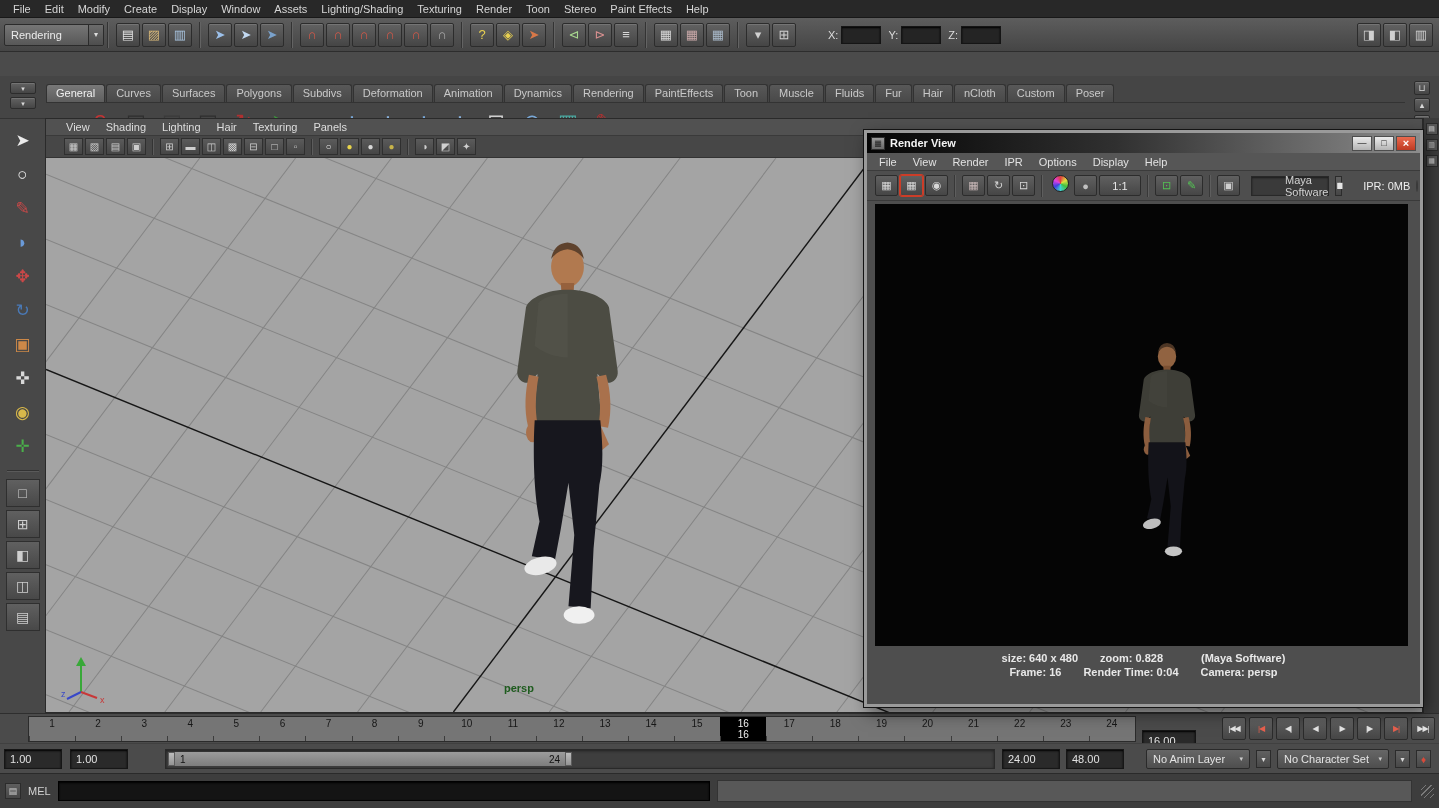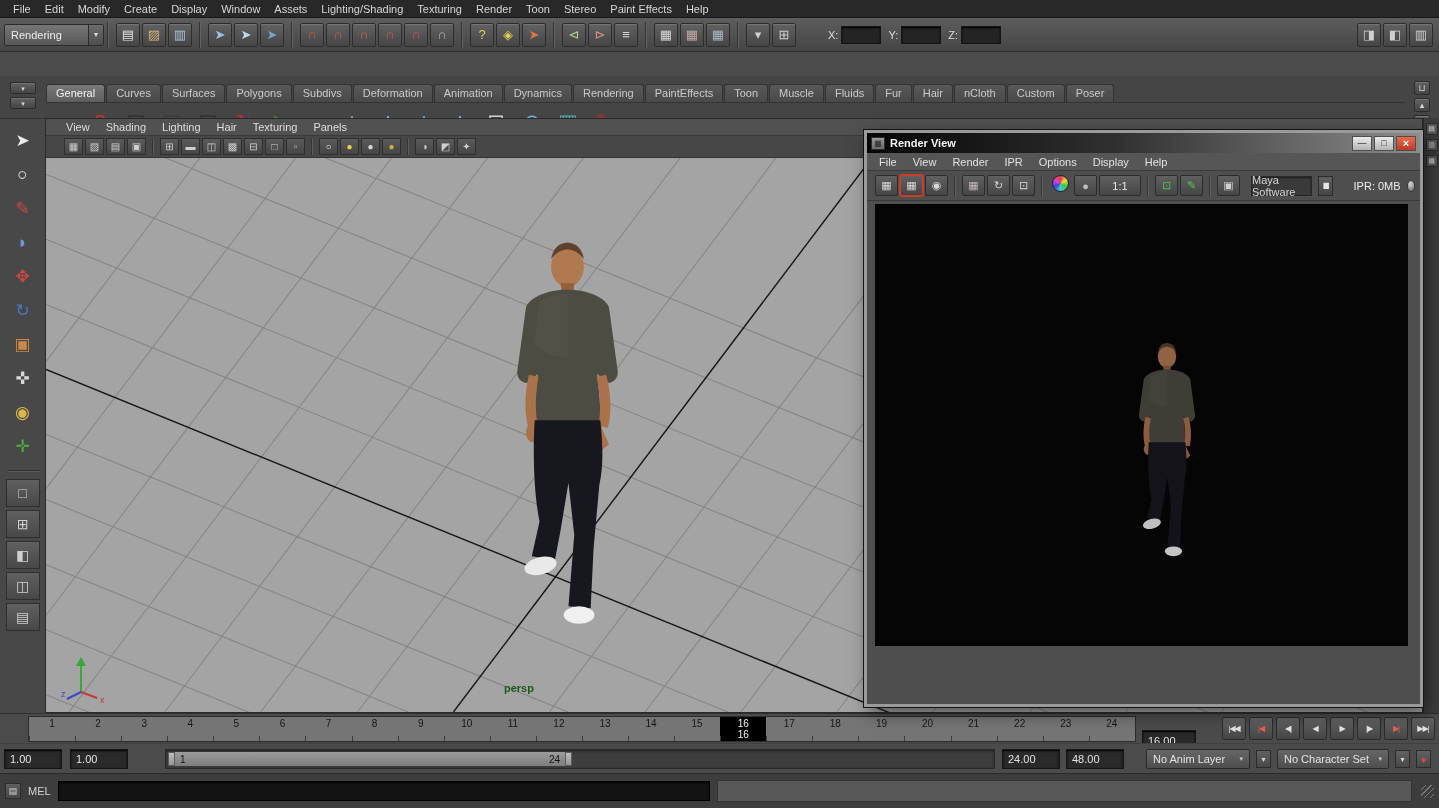--- a/index.html
+++ b/index.html
@@ -70,21 +70,21 @@
   .winbtn.close { background:linear-gradient(#ea6a4e,#bf3a22); color:#fff; font-weight:bold; font-size:11px; }
   .rv-menubar { height:18px; background:#565656; display:flex; padding-left:4px; border-bottom:1px solid #3b3b3b; flex:none; }
   .rv-menu-item { font-size:11px; color:#e2e2e2; padding:0 8px; line-height:18px; }
   .rv-toolbar { height:30px; background:#4e4e4e; display:flex; align-items:center; padding:0 5px; border-bottom:1px solid #3a3a3a; flex:none; }
   #rv-toolbar-icons { display:flex; align-items:center; }
   .rv-group { display:flex; gap:2px; padding:0 3px; }
   .rv-sep { width:2px; height:22px; border-left:1px solid #383838; border-right:1px solid #5e5e5e; margin:0 3px; }
   .rv-icon { width:23px; height:21px; display:inline-flex; align-items:center; justify-content:center; font-size:11px; color:#d8d8d8; background:linear-gradient(#606060,#464646); border:1px solid #2c2c2c; border-radius:2px; }
   .rv-icon.sel { border:1px solid #cc3d28; box-shadow:0 0 0 1px #cc3d28; }
   .rv-icon.rgb { width:17px; height:17px; border-radius:50%; background:conic-gradient(#e04040,#e0e040,#40c040,#40d0d0,#4040e0,#e040e0,#e04040); border:1px solid #222; margin:0 3px; }
-  .rv-renderer-label { margin-left:8px; width:94px; height:20px; background:#3a3a3a; border:1px solid #282828; box-shadow:inset 0 1px 2px #1c1c1c; color:#d2d2d2; font-size:11px; display:flex; align-items:center; justify-content:center; }
+  .rv-renderer-label { margin-left:8px; width:94px; height:20px; background:#3a3a3a; border:1px solid #282828; box-shadow:inset 0 1px 2px #1c1c1c; color:#d2d2d2; font-size:11px; display:flex; align-items:center; justify-content:center;padding-left:33px; }
   .rv-pause { width:22px; height:20px; margin-left:6px; letter-spacing:-2px; font-size:8px; display:inline-flex; align-items:center; justify-content:center; color:#e6e6e6; background:linear-gradient(#606060,#464646); border:1px solid #2c2c2c; }
   .rv-ipr-text { font-size:11px; color:#ececec; margin:0 6px 0 21px; white-space:nowrap; }
   .rv-sphere { width:12px; height:12px; border-radius:50%; background:radial-gradient(circle at 35% 30%,#d4d4d4,#6a6a6a); border:1px solid #3a3a3a; }
   .rv-canvas { margin:3px 12px 0 8px; height:442px; background:#050505; position:relative; overflow:hidden; flex:none; }
   .char-rv { position:absolute; left:238px; top:132px; width:108px; height:232px; filter:brightness(.82); }
   .rv-status { padding-top:6px; color:#e8e8e8; font-size:11px; font-weight:bold; }
   .rv-status-line { display:flex; justify-content:center; gap:22px; margin-bottom:2px; white-space:nowrap; }
 
   
   #timeline { position:absolute; left:0; right:0; top:713px; height:30px; background:#4b4b4b; border-top:1px solid #2e2e2e; }
@@ -451,20 +451,32 @@
       <div class="rv-renderer-label">Maya Software</div>
       <span class="rv-pause">▮▮</span>
       <span class="rv-ipr-text">IPR: 0MB</span>
       <span class="rv-sphere"></span>
     </div>
     <div class="rv-canvas">
       <svg class="char-rv" viewBox="0 0 200 430">
           <use href="#char-sym"></use>
         </svg>
     </div>
+    <div class="rv-status">
+      <div class="rv-status-line">
+        <span>size: 640 x 480</span>
+        <span>zoom: 0.828</span>
+        <span style="margin-left:16px">(Maya Software)</span>
+      </div>
+      <div class="rv-status-line">
+        <span>Frame: 16</span>
+        <span>Render Time: 0:04</span>
+        <span>Camera: persp</span>
+      </div>
+    </div>
   </div>
 
   <div id="timeline">
     <div id="tl-ticks">
         <div class="tl-cell">
           <div class="tl-num">1</div>
         </div>
         <div class="tl-cell">
           <div class="tl-num">2</div>
         </div>

